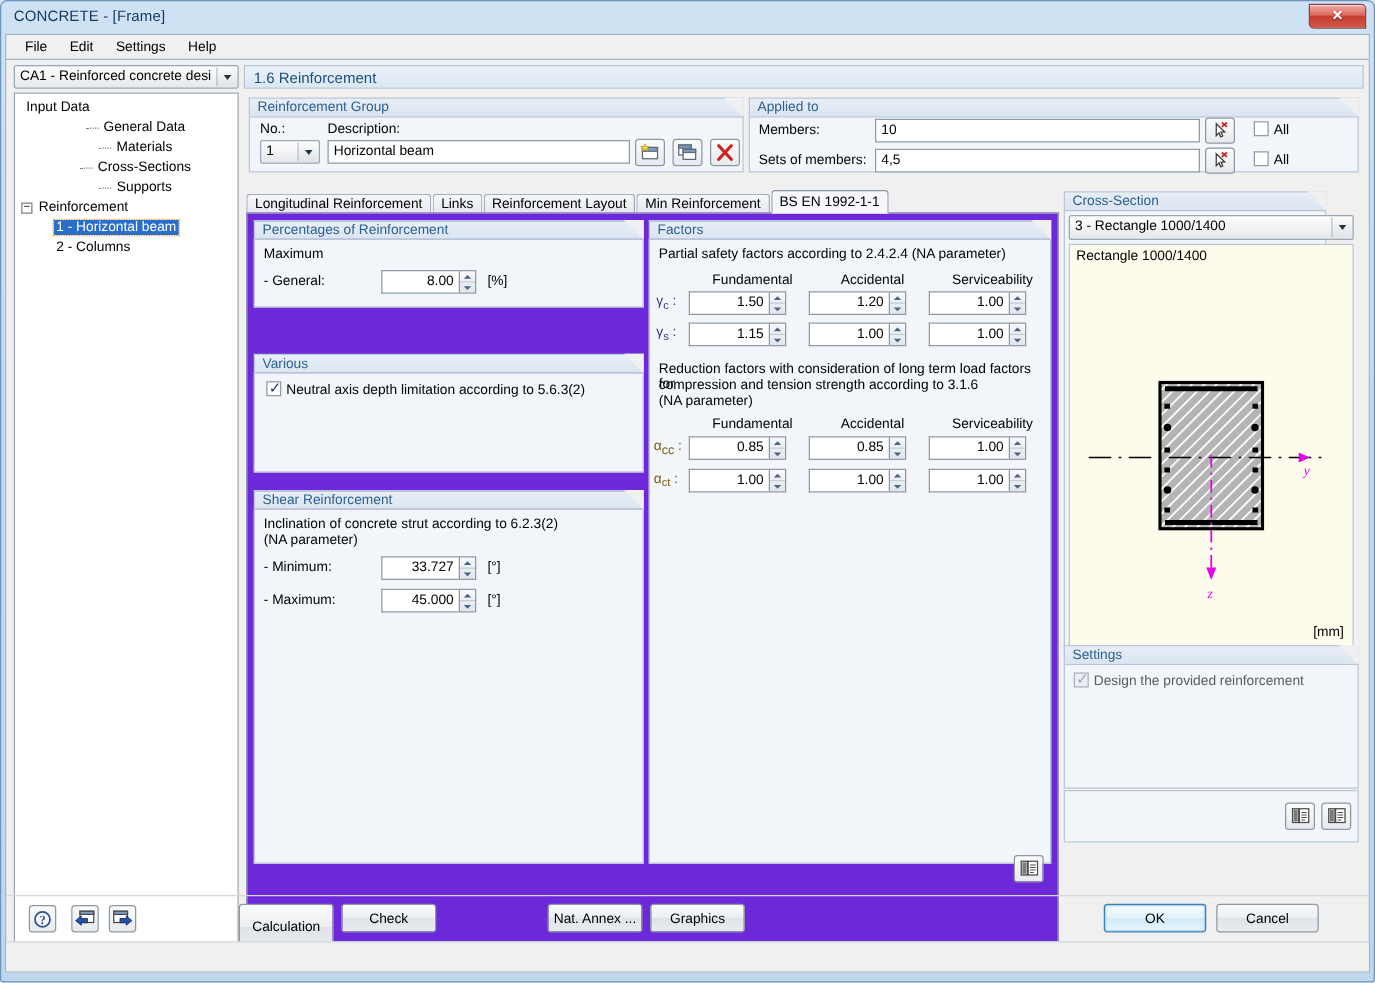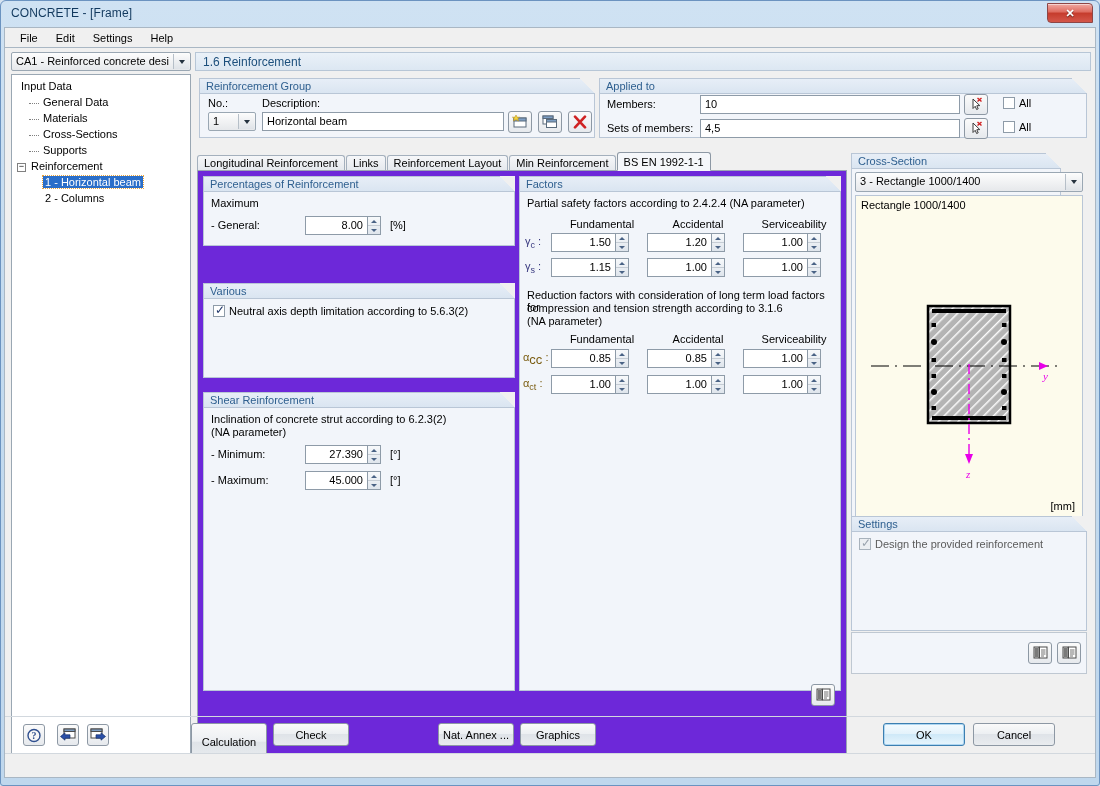--- a/index.html
+++ b/index.html
@@ -81,21 +81,21 @@
   .tree {
     margin-top:3px; width:180px; height:684px;
     background:#fff; border:1px solid #9aa7b3;
     padding:3px 0 0 3px; font-size:11px; color:#000;
     overflow:hidden;
   }
   .tnode { height:16px; line-height:16px; white-space:nowrap; position:relative; }
   .tnode .lbl { padding:0 2px; }
   .tnode.sel .lbl { background:#2a6ec9; color:#fff; outline:1px dotted #e8a33d; }
   .ind1 { padding-left:4px; }
-  .ind2 { padding-left:14px; }
+  .ind2 { padding-left:14px;text-align:center; }
   .ind3 { padding-left:28px; }
   .expander {
     display:inline-block; width:9px; height:9px; line-height:7px;
     border:1px solid #808080; background:#fff; color:#000;
     text-align:center; font-size:9px; vertical-align:middle;
     margin-right:3px; font-family:"Liberation Mono", monospace;
   }
   .dashline { display:inline-block; width:10px; border-top:1px dotted #808080; vertical-align:middle; margin-right:2px;}
 
   
@@ -376,21 +376,21 @@
 
           <div class="grp" style="left:5px; top:221px; width:312px;">
             <div class="cap">Shear Reinforcement</div>
             <div class="body" style="height:284px;">
               <div class="lbl" style="position:absolute;left:7px;top:5px;">Inclination of concrete strut according to 6.2.3(2)</div>
               <div class="lbl" style="position:absolute;left:7px;top:18px;">(NA parameter)</div>
 
               <div class="lbl" style="position:absolute;left:7px;top:40px;">- Minimum:</div>
               <div class="spinwrap" style="position:absolute;left:101px;top:37px;">
                 <div class="txt" style="width:62px;">
-                  <span>27.390</span>
+                  <span>33.727</span>
                 </div>
                 <div class="spin">
                   <div class="up">
                       <i class="sa-up"></i>
                     </div>
                   <div class="dn">
                       <i class="sa-dn"></i>
                     </div>
                 </div>
               </div>
@@ -499,21 +499,21 @@
 
               <div class="lbl" style="position:absolute;left:7px;top:97px;">Reduction factors with consideration of long term load factors for</div>
               <div class="lbl" style="position:absolute;left:7px;top:110px;">compression and tension strength according to 3.1.6</div>
               <div class="lbl" style="position:absolute;left:7px;top:123px;">(NA parameter)</div>
 
               <div class="lbl" style="position:absolute;left:42px;top:141px;width:80px;text-align:center;">Fundamental</div>
               <div class="lbl" style="position:absolute;left:138px;top:141px;width:80px;text-align:center;">Accidental</div>
               <div class="lbl" style="position:absolute;left:234px;top:141px;width:80px;text-align:center;">Serviceability</div>
 
               <div class="lbl" style="position:absolute;left:3px;top:159px;color:#7a5c10;">
-                <span>α</span><sub style="font-size:13px">cc</sub><span> :</span>
+                <span>α</span><sub style="font-size:10px">cc</sub><span> :</span>
               </div>
               <div class="spinwrap" style="position:absolute;left:31px;top:157px;">
                 <div class="txt" style="width:64px;"><span>0.85</span></div>
                 <div class="spin">
                     <div class="up">
                       <i class="sa-up"></i>
                     </div>
                     <div>
                       <i class="sa-dn"></i>
                     </div>

